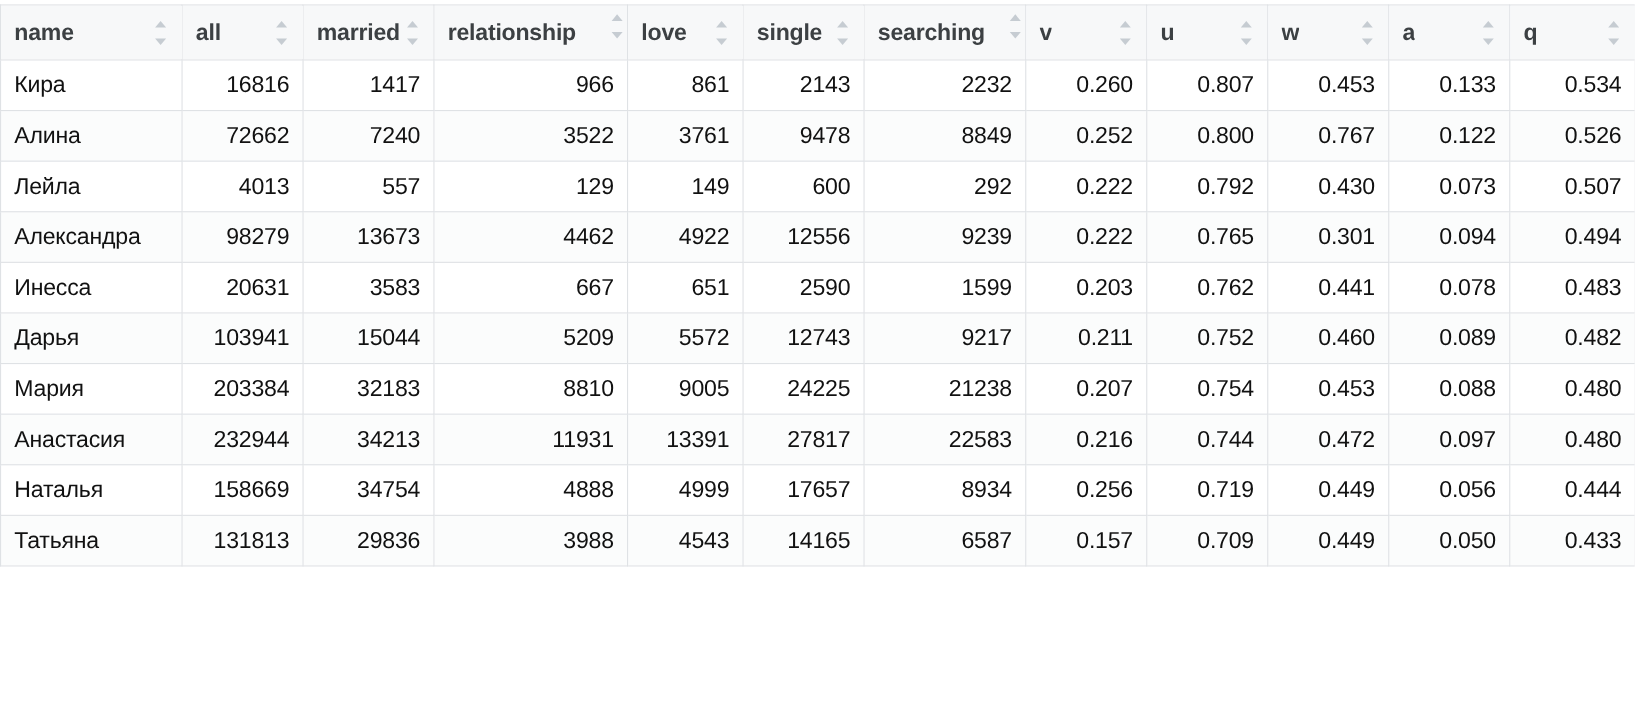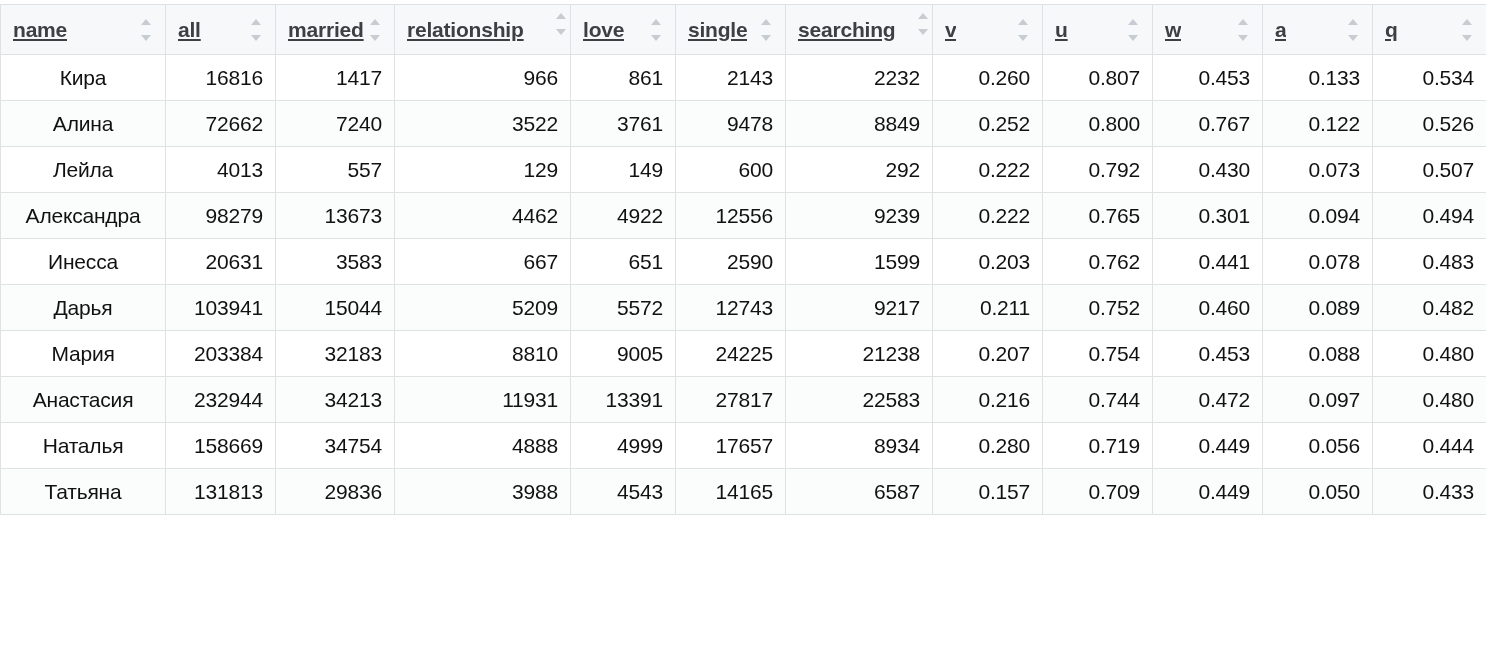--- a/index.html
+++ b/index.html
@@ -44,21 +44,20 @@
     vertical-align: middle;
     position: relative;
     cursor: pointer;
     letter-spacing: -0.2px;
   }
   .th-inner {
     display: flex;
     align-items: center;
     justify-content: space-between;
     width: 100%;
-    text-decoration: underline;
   }
   .th-label {
     overflow: hidden;
     text-overflow: clip;
   }
   .sort-indicator {
     flex: 0 0 auto;
     width: 12px;
     height: 26px;
     margin-left: 6px;
@@ -94,21 +93,21 @@
     font-size: 21px;
     vertical-align: middle;
     background: #ffffff;
     color: #111111;
     letter-spacing: -0.2px;
   }
   tbody tr:nth-child(even) td {
     background: #fbfcfc;
   }
   td.col-name {
-    text-align: center;
+    text-align: left;
   }
   td.col-num {
     text-align: right;
   }
 </style>
 </head>
 <body>
 
 <div id="data-table-wrapper">
   <table class="data-table">
@@ -352,21 +351,21 @@
           <td class="col-num">0.480</td>
         </tr>
         <tr>
           <td class="col-name">Наталья</td>
           <td class="col-num">158669</td>
           <td class="col-num">34754</td>
           <td class="col-num">4888</td>
           <td class="col-num">4999</td>
           <td class="col-num">17657</td>
           <td class="col-num">8934</td>
-          <td class="col-num">0.280</td>
+          <td class="col-num">0.256</td>
           <td class="col-num">0.719</td>
           <td class="col-num">0.449</td>
           <td class="col-num">0.056</td>
           <td class="col-num">0.444</td>
         </tr>
         <tr>
           <td class="col-name">Татьяна</td>
           <td class="col-num">131813</td>
           <td class="col-num">29836</td>
           <td class="col-num">3988</td>

